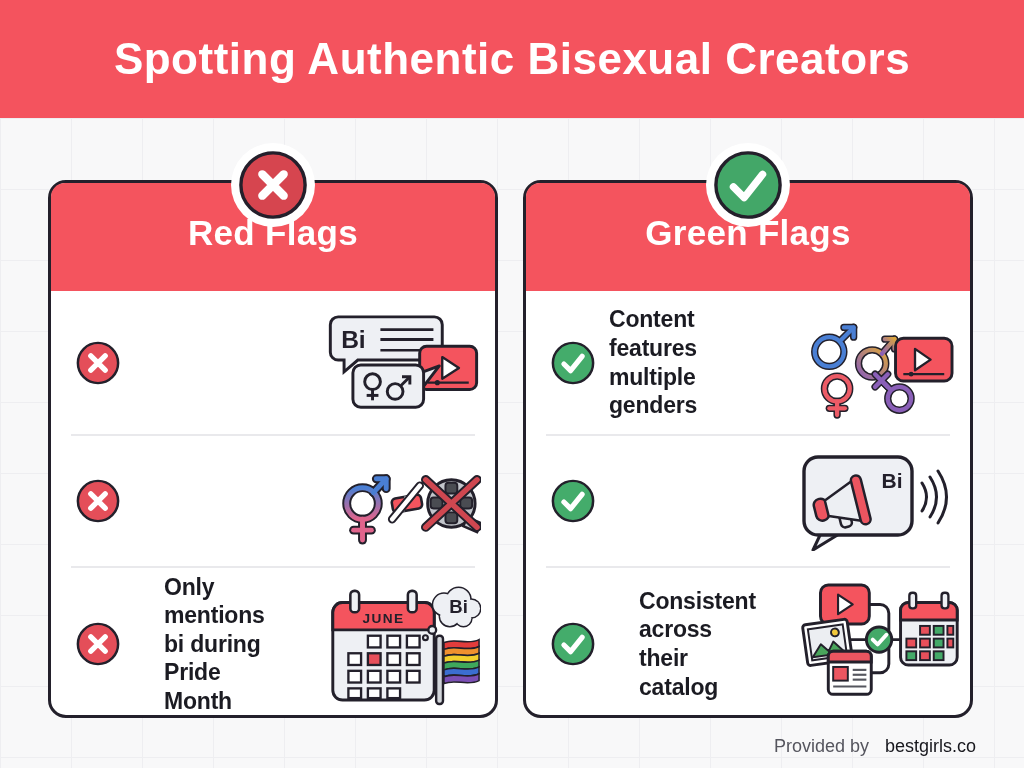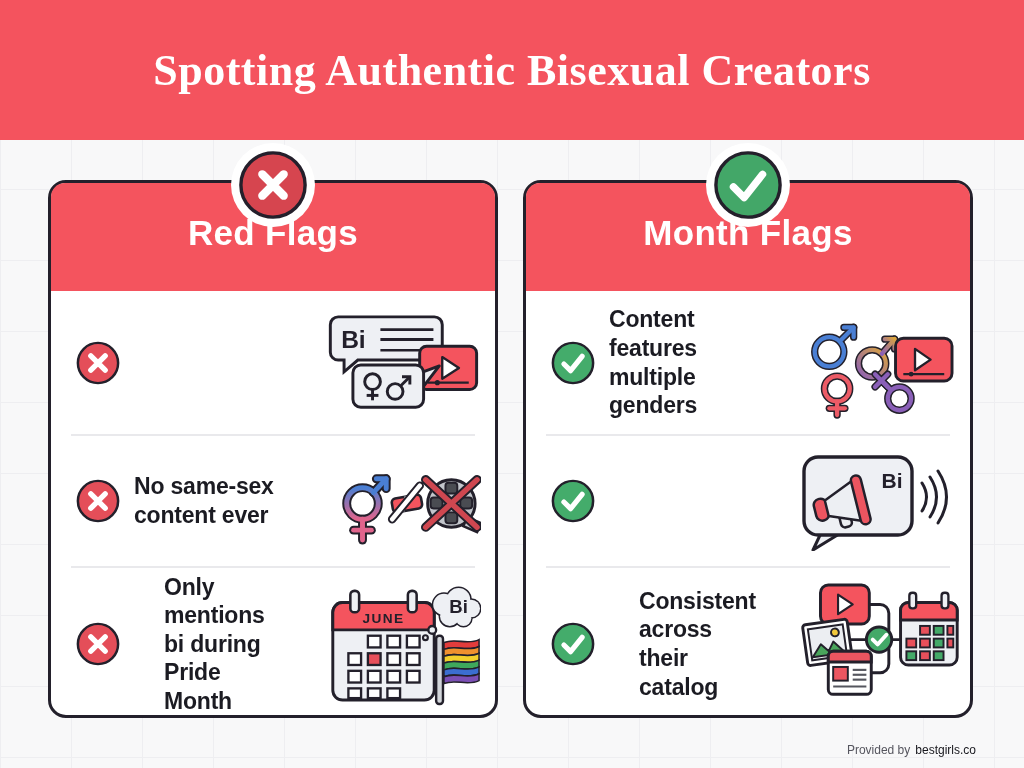--- a/index.html
+++ b/index.html
@@ -8,22 +8,22 @@
     font-family:"Liberation Sans","DejaVu Sans",sans-serif;
     background-color:#f8f8f9;
     background-image:
       linear-gradient(#eeeef1 1px, transparent 1px),
       linear-gradient(90deg,#eeeef1 1px, transparent 1px);
     background-size:71px 71px;
     background-position:0 47px;
     position:relative;
   }
   .banner{
-    position:absolute; top:0; left:0; width:1024px; height:140px;
-    background:#f4535e; display:flex; align-items:center; justify-content:center;font-family:Liberation Serif, serif;
+    position:absolute; top:0; left:0; width:1024px; height:118px;
+    background:#f4535e; display:flex; align-items:center; justify-content:center;
   }
   .banner h1{
     color:#ffffff; font-size:44px; font-weight:800; letter-spacing:.5px;
   }
   .card{
     position:absolute; top:180px; width:450px; height:538px;
     background:#ffffff; border:3px solid #23202b; border-radius:18px;
   }
   .card.left{ left:48px; }
   .card.right{ left:523px; }
@@ -44,22 +44,22 @@
   .row.r1{ height:143px; } .row.r2{ height:130px; } .row.r3{ height:152px;gap:43px; }
   .divider{ height:2px; background:#e9e9ec; margin:0 20px; }
   .marker{ width:46px; height:46px; flex-shrink:0; }
   .row p{
     width:176px; font-size:23px; font-weight:800; color:#1b1b22;
     line-height:1.24; letter-spacing:-.2px; white-space:pre-line;
   }
   .icn{ margin-left:auto; display:flex; align-items:center; }
   svg text{ font-family:"Liberation Sans","DejaVu Sans",sans-serif; font-weight:800; fill:#23202b; }
   .footer{
-    position:absolute; right:48px; bottom:11px; font-size:12px; color:#55555e;
-    display:flex; gap:5px; align-items:baseline;justify-content:flex-end;
+    position:absolute; right:48px; bottom:11px; font-size:18px; color:#55555e;
+    display:flex; gap:16px; align-items:baseline;justify-content:flex-end;
   }
   .footer b{ color:#17171d; font-weight:400; }
 </style>
 </head>
 <body>
 
 <div class="banner">
   <h1>Spotting Authentic Bisexual Creators</h1>
 </div>
 
@@ -102,22 +102,20 @@
         </svg>
       </div>
     </div>
     <div class="divider"></div>
 
     <div class="row r2">
       <svg class="marker" viewBox="0 0 48 48">
         <circle cx="24" cy="24" r="21" fill="#e44e59" stroke="#23202b" stroke-width="2.6"></circle>
         <path d="M16.5 16.5 L31.5 31.5 M31.5 16.5 L16.5 31.5" stroke="#fff" stroke-width="5.6" stroke-linecap="round"></path>
       </svg>
-      <p>No same-sex
-content ever</p>
       <div class="icn">
         <svg width="158" height="99" viewBox="0 0 160 100">
           <defs>
             <linearGradient id="mfgrad" x1="0" y1="0" x2="0" y2="1">
               <stop offset="0" stop-color="#4a7fd4"></stop>
                 <stop offset="1" stop-color="#e0648c"></stop>
             </linearGradient>
           </defs>
           <g stroke="#23202b" stroke-width="9" fill="none" stroke-linecap="round" stroke-linejoin="round">
             <circle cx="40" cy="52" r="16"></circle>
@@ -224,21 +222,21 @@
 </div>
 
 <div class="card right">
   <div class="badge">
     <svg width="72" height="72" viewBox="0 0 74 74">
       <circle cx="37" cy="37" r="33" fill="#43a768" stroke="#241f2b" stroke-width="3.5"></circle>
       <path d="M22 39 L33 50 L52 26" stroke="#fff" stroke-width="7.5" stroke-linecap="round" stroke-linejoin="round" fill="none"></path>
     </svg>
   </div>
   <div class="card-header">
-    <h2>Month Flags</h2>
+    <h2>Green Flags</h2>
   </div>
   <div class="card-body">
 
     <div class="row r1">
       <svg class="marker" viewBox="0 0 48 48">
         <circle cx="24" cy="24" r="21" fill="#44ac6b" stroke="#23202b" stroke-width="2.6"></circle>
         <path d="M14.5 25 L21.5 32 L33.5 17" stroke="#fff" stroke-width="5.4" stroke-linecap="round" stroke-linejoin="round" fill="none"></path>
       </svg>
       <p>Content
 features

